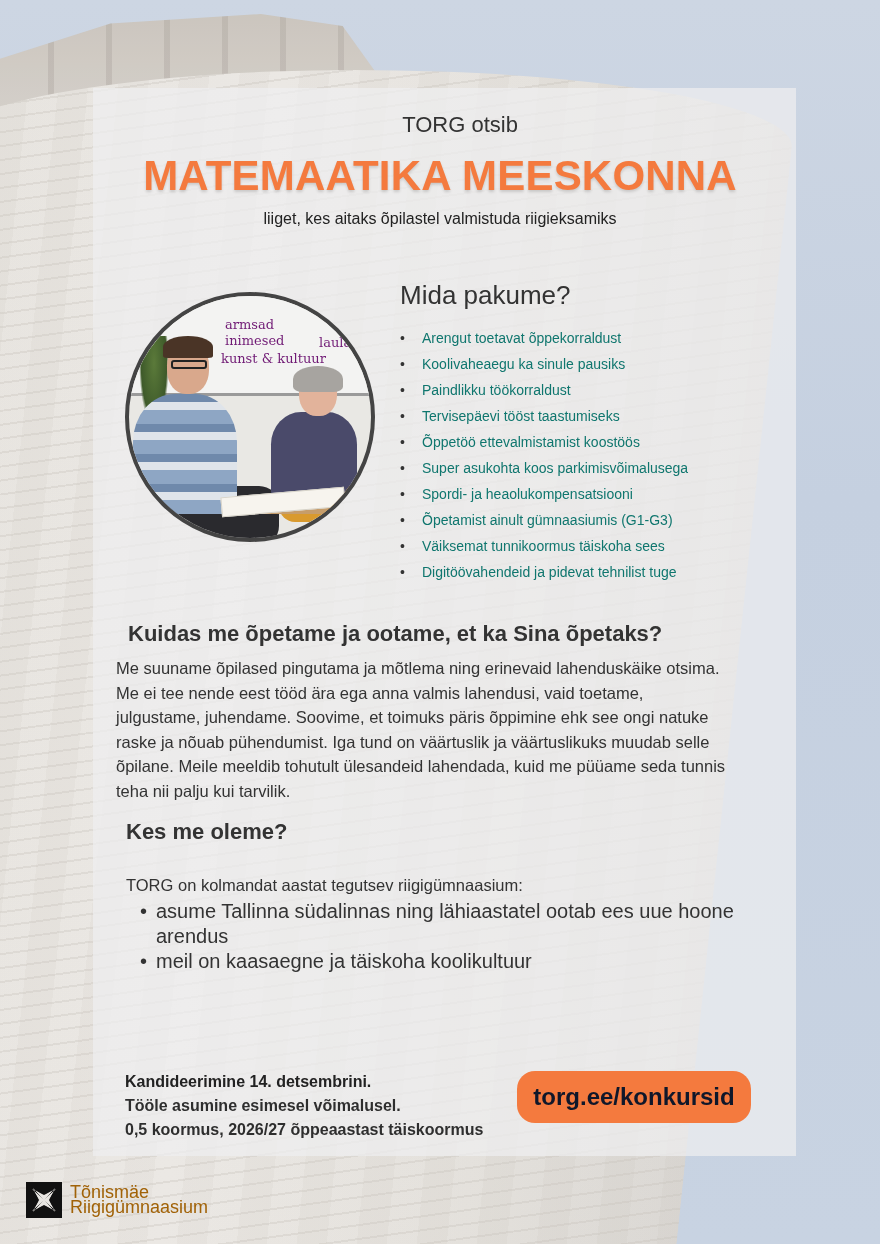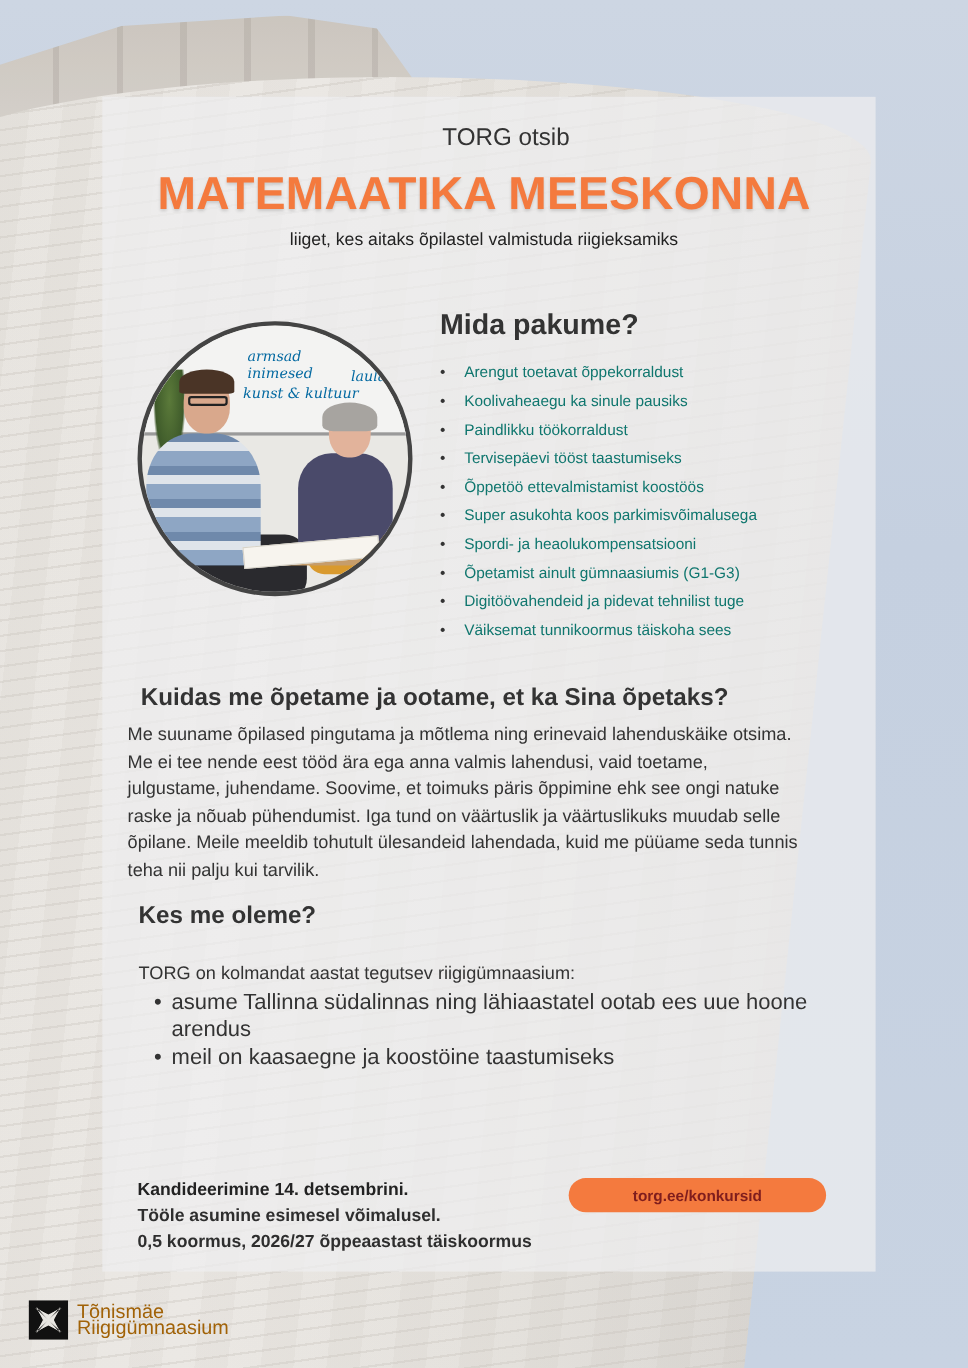--- a/index.html
+++ b/index.html
@@ -58,37 +58,37 @@
     text-align: center; font-size: 16px; color: #222;
   }
   .photo {
     position: absolute; left: 125px; top: 292px;
     width: 250px; height: 250px; border-radius: 50%;
     border: 4px solid #444;
     overflow: hidden;
     background: #e9e8e4;
   }
   .photo .board { position: absolute; left: 0; top: 0; width: 100%; height: 100px; background: #f3f3f2; border-bottom: 3px solid #9a9a9a; }
-  .photo .scribble { position: absolute; font-family: "DejaVu Serif", serif; font-style: italic; color: #0369a1; font-size: 13px; line-height: 14px; }
+  .photo .scribble { position: absolute; font-family: "DejaVu Serif", serif; color: #701a75; font-size: 13px; line-height: 14px; }
   .photo .plant { position: absolute; left: 10px; top: 40px; width: 30px; height: 90px; background: radial-gradient(ellipse at 50% 30%, #5b7a3a 0%, #3e5a2a 60%, transparent 70%); }
   .photo .man-head { position: absolute; left: 38px; top: 46px; width: 42px; height: 52px; border-radius: 45%; background: #d9a88c; }
   .photo .man-hair { position: absolute; left: 34px; top: 40px; width: 50px; height: 22px; border-radius: 50% 50% 10% 10%; background: #4a3426; }
   .photo .man-glasses { position: absolute; left: 42px; top: 64px; width: 36px; height: 9px; border: 2px solid #222; border-radius: 3px; }
   .photo .man-body { position: absolute; left: 4px; top: 98px; width: 104px; height: 120px; border-radius: 40% 40% 10% 10%; background: repeating-linear-gradient(0deg, #8ea6c4 0 14px, #dfe4ea 14px 22px, #6f89ab 22px 30px); }
   .photo .man-legs { position: absolute; left: 30px; top: 190px; width: 120px; height: 60px; background: #2a2a2e; border-radius: 20px; }
   .photo .woman-head { position: absolute; left: 170px; top: 74px; width: 38px; height: 46px; border-radius: 45%; background: #e2b39b; }
   .photo .woman-hair { position: absolute; left: 164px; top: 70px; width: 50px; height: 26px; border-radius: 50% 50% 20% 20%; background: #a7a4a0; }
   .photo .woman-body { position: absolute; left: 142px; top: 116px; width: 86px; height: 92px; border-radius: 35% 35% 10% 10%; background: #4a4a6a; }
   .photo .woman-legs { position: absolute; left: 150px; top: 186px; width: 76px; height: 40px; background: #d99a2e; border-radius: 16px; }
   .photo .paper { position: absolute; left: 92px; top: 196px; width: 124px; height: 20px; background: #f7f4ee; transform: rotate(-5deg); border: 1px solid #d6d2c8; }
   .photo .table { position: absolute; left: 120px; top: 212px; width: 90px; height: 6px; background: #c69d6b; border-radius: 3px; }
 
   .offer-title {
     position: absolute; left: 400px; top: 280px;
-    font-size: 26px; font-weight: 700; color: #333;
+    font-size: 26px; font-weight: 400; color: #333;
   }
   .offer-list {
     position: absolute; left: 398px; top: 325px;
     list-style: none;
   }
   .offer-list li {
     font-size: 14px; line-height: 26px; color: #0f766e;
     padding-left: 24px; position: relative;
   }
   .offer-list li::before {
@@ -124,23 +124,23 @@
 
   .footer-info {
     position: absolute; left: 125px; top: 1070px;
     font-size: 16px; line-height: 24px; color: #222;
   }
   .footer-info .bold { font-weight: 700; }
   .footer-info .semi { font-weight: 700; color: #2e2e2e; }
 
   .cta {
     position: absolute; left: 517px; top: 1071px;
-    width: 234px; height: 31px; border-radius: 18px;
-    background: #f47a3e; color: #7f1d1d;
-    font-size: 14px; font-weight: 700;
+    width: 234px; height: 52px; border-radius: 18px;
+    background: #f47a3e; color: #0f172a;
+    font-size: 24px; font-weight: 700;
     display: flex; align-items: center; justify-content: center;
     text-decoration: none;
   }
 
   .logo {
     position: absolute; left: 26px; top: 1182px;
     display: flex; align-items: center; gap: 8px;
   }
   .logo-mark { width: 36px; height: 36px; }
   .logo-text { font-size: 18px; line-height: 15px; color: #a16207; }
@@ -180,32 +180,32 @@
 <div class="offer-title">Mida pakume?</div>
 <ul class="offer-list">
   <li>Arengut toetavat õppekorraldust</li>
   <li>Koolivaheaegu ka sinule pausiks</li>
   <li>Paindlikku töökorraldust</li>
   <li>Tervisepäevi tööst taastumiseks</li>
   <li>Õppetöö ettevalmistamist koostöös</li>
   <li>Super asukohta koos parkimisvõimalusega</li>
   <li>Spordi- ja heaolukompensatsiooni</li>
   <li>Õpetamist ainult gümnaasiumis (G1-G3)</li>
+  <li>Väiksemat tunnikoormus täiskoha sees</li>
   <li>Digitöövahendeid ja pidevat tehnilist tuge</li>
-  <li>Väiksemat tunnikoormus täiskoha sees</li>
 </ul>
 
 <div class="how-title">Kuidas me õpetame ja ootame, et ka Sina õpetaks?</div>
 <p class="how-text">Me suuname õpilased pingutama ja mõtlema ning erinevaid lahenduskäike otsima. Me ei tee nende eest tööd ära ega anna valmis lahendusi, vaid toetame, julgustame, juhendame. Soovime, et toimuks päris õppimine ehk see ongi natuke raske ja nõuab pühendumist. Iga tund on väärtuslik ja väärtuslikuks muudab selle õpilane. Meile meeldib tohutult ülesandeid lahendada, kuid me püüame seda tunnis teha nii palju kui tarvilik.</p>
 
 <div class="who-title">Kes me oleme?</div>
 <div class="who-intro">TORG on kolmandat aastat tegutsev riigigümnaasium:</div>
 <ul class="who-list">
   <li>asume Tallinna südalinnas ning lähiaastatel ootab ees uue hoone arendus</li>
-  <li>meil on kaasaegne ja koostöine taastumiseks</li>
+  <li>meil on kaasaegne ja täiskoha koolikultuur</li>
 </ul>
 
 <div class="footer-info">
   <div class="bold">Kandideerimine 14. detsembrini.</div>
   <div class="semi">Tööle asumine esimesel võimalusel.</div>
   <div class="semi">0,5 koormus,  2026/27 õppeaastast täiskoormus</div>
 </div>
 
 <a class="cta">torg.ee/konkursid</a>
 

